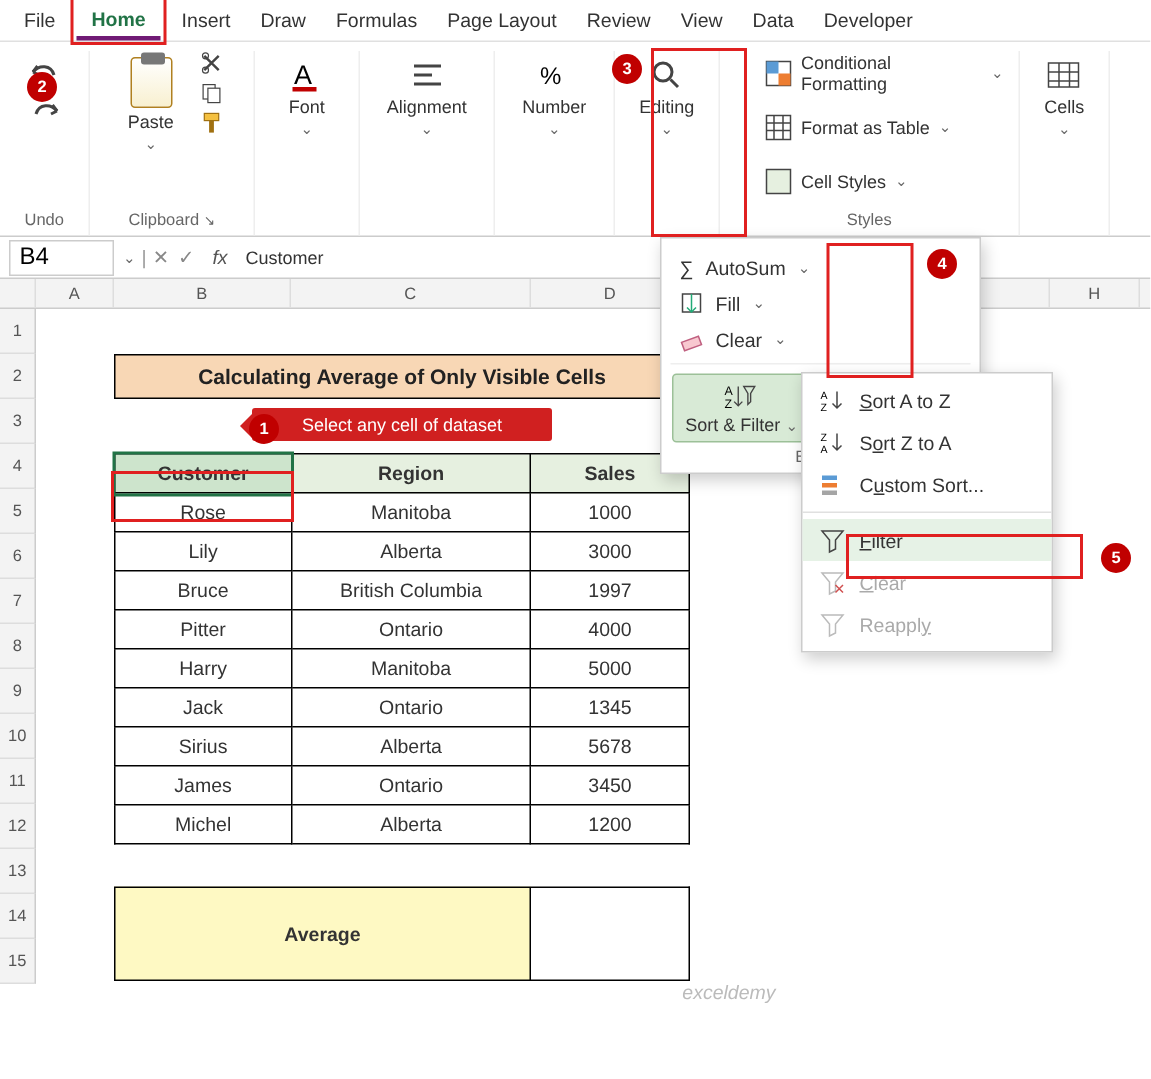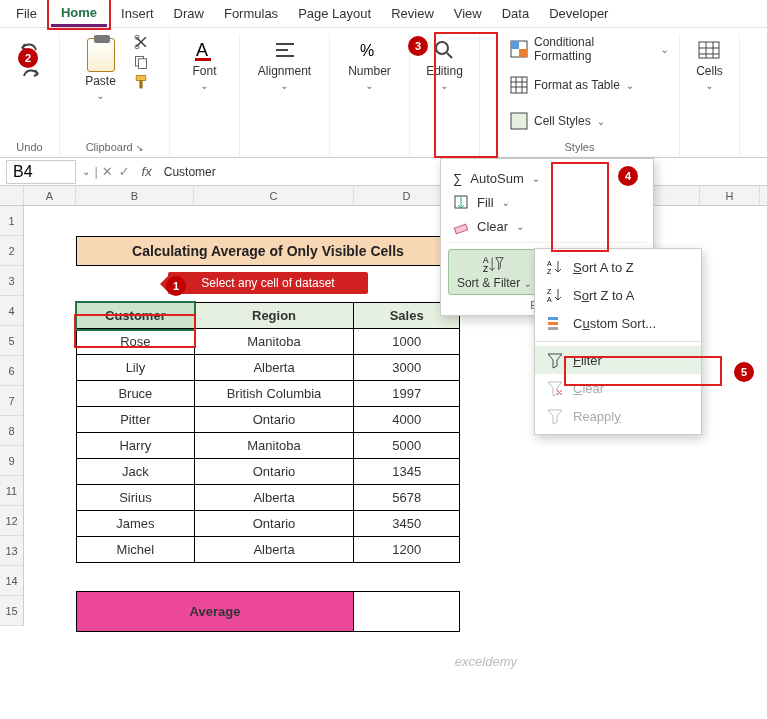--- a/index.html
+++ b/index.html
@@ -43,21 +43,21 @@
   
   .datatable { position:absolute; left:76px; top:20px; }
   .title { width:384px; background:#f8d7b5; border:1px solid #000; text-align:center; font-weight:bold; padding:6px 0; font-size:14px; color:#222;}
   .tooltip { background:#d02020; color:#fff; font-size:12px; padding:4px 10px; border-radius:2px; text-align:center; position:relative; margin:6px auto 0; width:200px;}
   .tooltip::before { content:""; position:absolute; left:-16px; top:4px; border:8px solid transparent; border-right-color:#d02020;}
   table.data { border-collapse:collapse; width:384px; }
   table.data th, table.data td { border:1px solid #000; padding:5px 4px; text-align:center; font-size:13px; height:20px; }
   table.data th { background:#e6f0e0; font-weight:bold; }
   table.data th.sel { background:#cde4cc; }
   .avg-row { width:384px; margin-top:28px; display:flex; }
-  .avg-row .lbl { flex:0 0 278px; border:1px solid #000; background:#ec4899; font-weight:bold; text-align:center; padding:12px 0;}
+  .avg-row .lbl { flex:0 0 278px; border:1px solid #000; background:#fef9c3; font-weight:bold; text-align:center; padding:23px 0;}
   .avg-row .val { flex:1; border:1px solid #000; border-left:none; }
   
   .panel { position:absolute; background:#fff; border:1px solid #ccc; box-shadow:2px 4px 10px rgba(0,0,0,.2); z-index:30; }
   .edit-panel { left:440px; top:158px; width:214px; padding:8px 6px 4px; }
   .edit-panel .prow { display:flex; align-items:center; gap:8px; padding:4px 6px; font-size:13px; }
   .edit-panel .bot { display:flex; gap:6px; border-top:1px solid #eee; padding-top:6px; margin-top:4px; justify-content:center;}
   .pillbtn { display:flex; flex-direction:column; align-items:center; padding:4px 8px; font-size:12px; border-radius:3px;}
   .pillbtn.hi { background:#d8ead6; border:1px solid #9cc098;}
   .edit-panel .lbl { text-align:center; font-size:11px; color:#666; padding-top:4px;}
   
@@ -259,20 +259,23 @@
       <div class="row">
         <div class="rowhdr">7</div>
       </div>
       <div class="row">
         <div class="rowhdr">8</div>
       </div>
       <div class="row">
         <div class="rowhdr">9</div>
       </div>
       <div class="row">
+        <div class="rowhdr">10</div>
+      </div>
+      <div class="row">
         <div class="rowhdr">11</div>
       </div>
       <div class="row">
         <div class="rowhdr">12</div>
       </div>
       <div class="row">
         <div class="rowhdr">13</div>
       </div>
       <div class="row">
         <div class="rowhdr">14</div>

